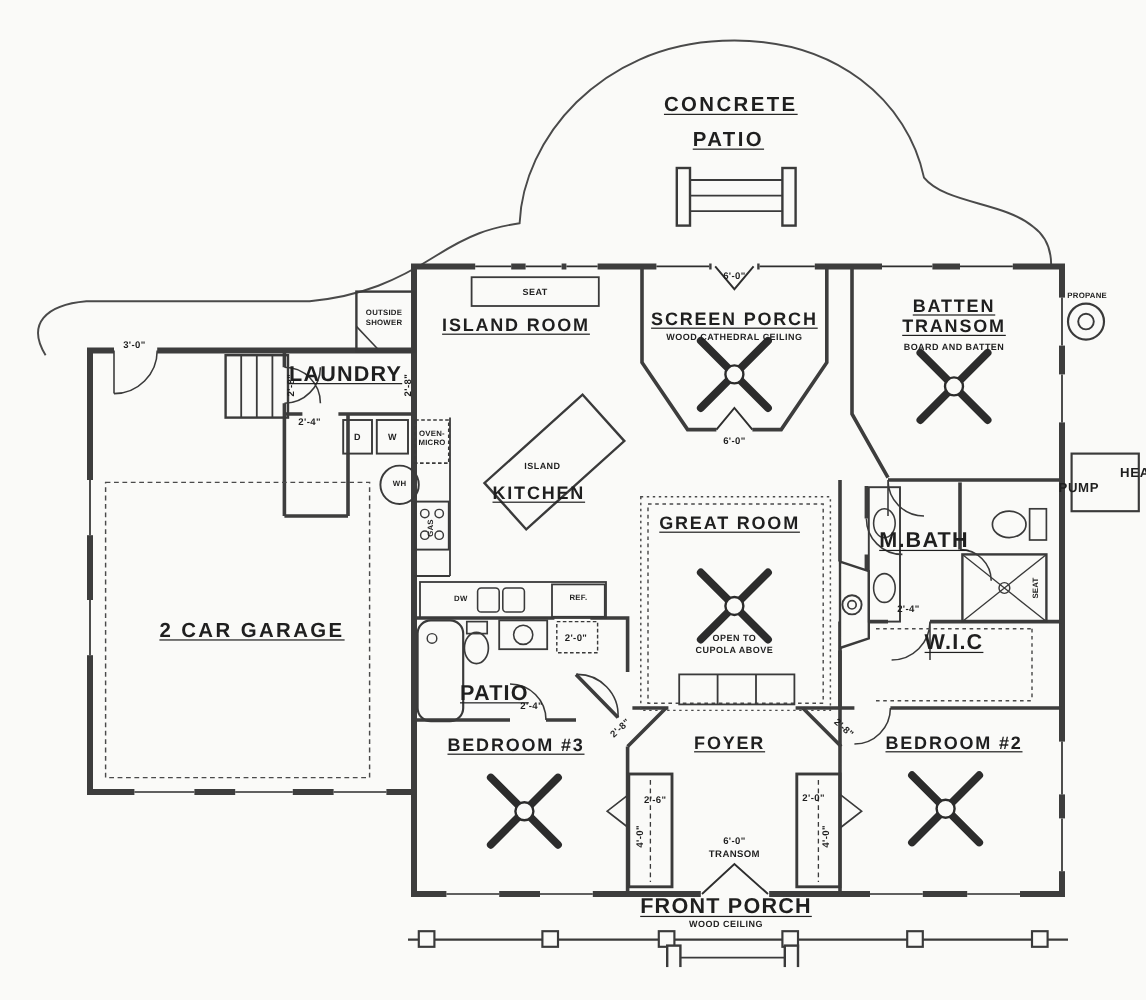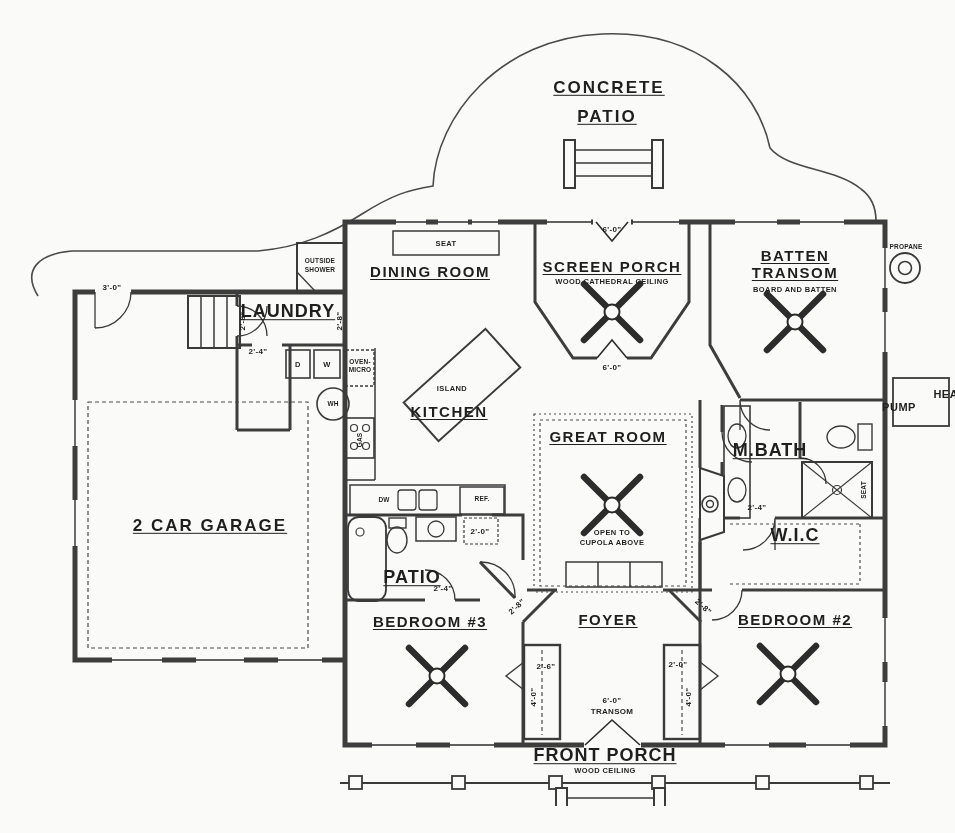--- a/index.html
+++ b/index.html
@@ -250,21 +250,21 @@
     <circle cx="905" cy="268" r="15" stroke-width="1.8"></circle>
     <circle cx="905" cy="268" r="6.5" stroke-width="1.6"></circle>
   </g>
 
   <rect x="893" y="378" width="56" height="48" fill="none" stroke="#3a3a3a" stroke-width="1.8"></rect>
 </svg>
 
 <div class="lbl xl u" style="left:609px;top:88px">CONCRETE</div>
 <div class="lbl xl u" style="left:607px;top:117px">PATIO</div>
 
-<div class="lbl lg u" style="left:430px;top:272px">DINING ROOM</div>
+<div class="lbl lg u" style="left:430px;top:272px">ISLAND ROOM</div>
 <div class="lbl xs" style="left:446px;top:243px">SEAT</div>
 
 <div class="lbl lg u" style="left:612px;top:267px">SCREEN PORCH</div>
 <div class="lbl xs" style="left:612px;top:281px">WOOD CATHEDRAL CEILING</div>
 
 <div class="lbl lg u" style="left:795px;top:256px">BATTEN</div>
 <div class="lbl lg u" style="left:795px;top:273px">TRANSOM</div>
 <div class="lbl xs" style="left:795px;top:289px">BOARD AND BATTEN</div>
 
 <div class="lbl lg u" style="left:608px;top:437px">GREAT ROOM</div>

